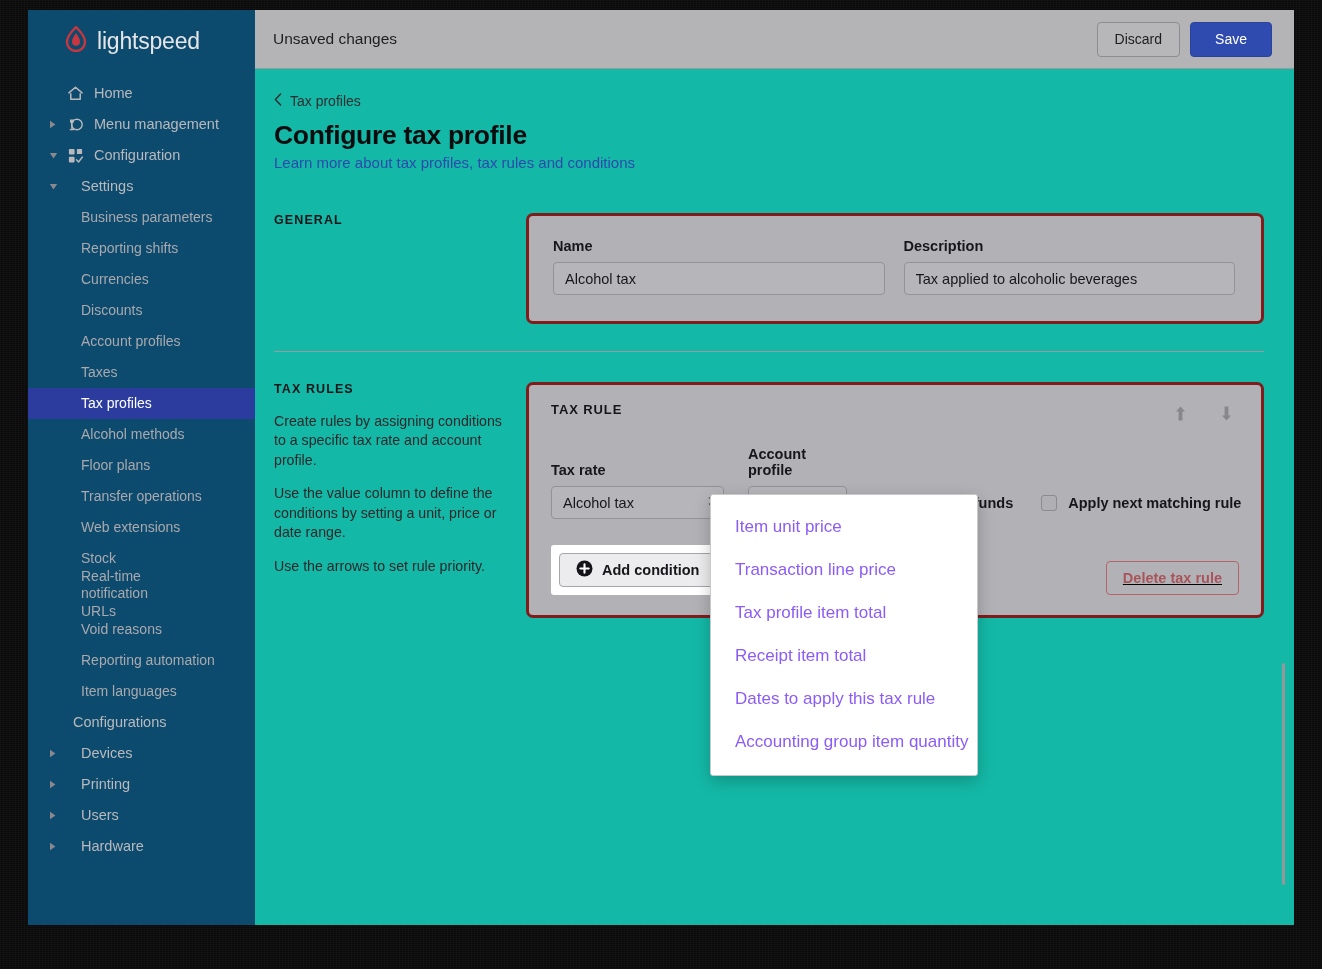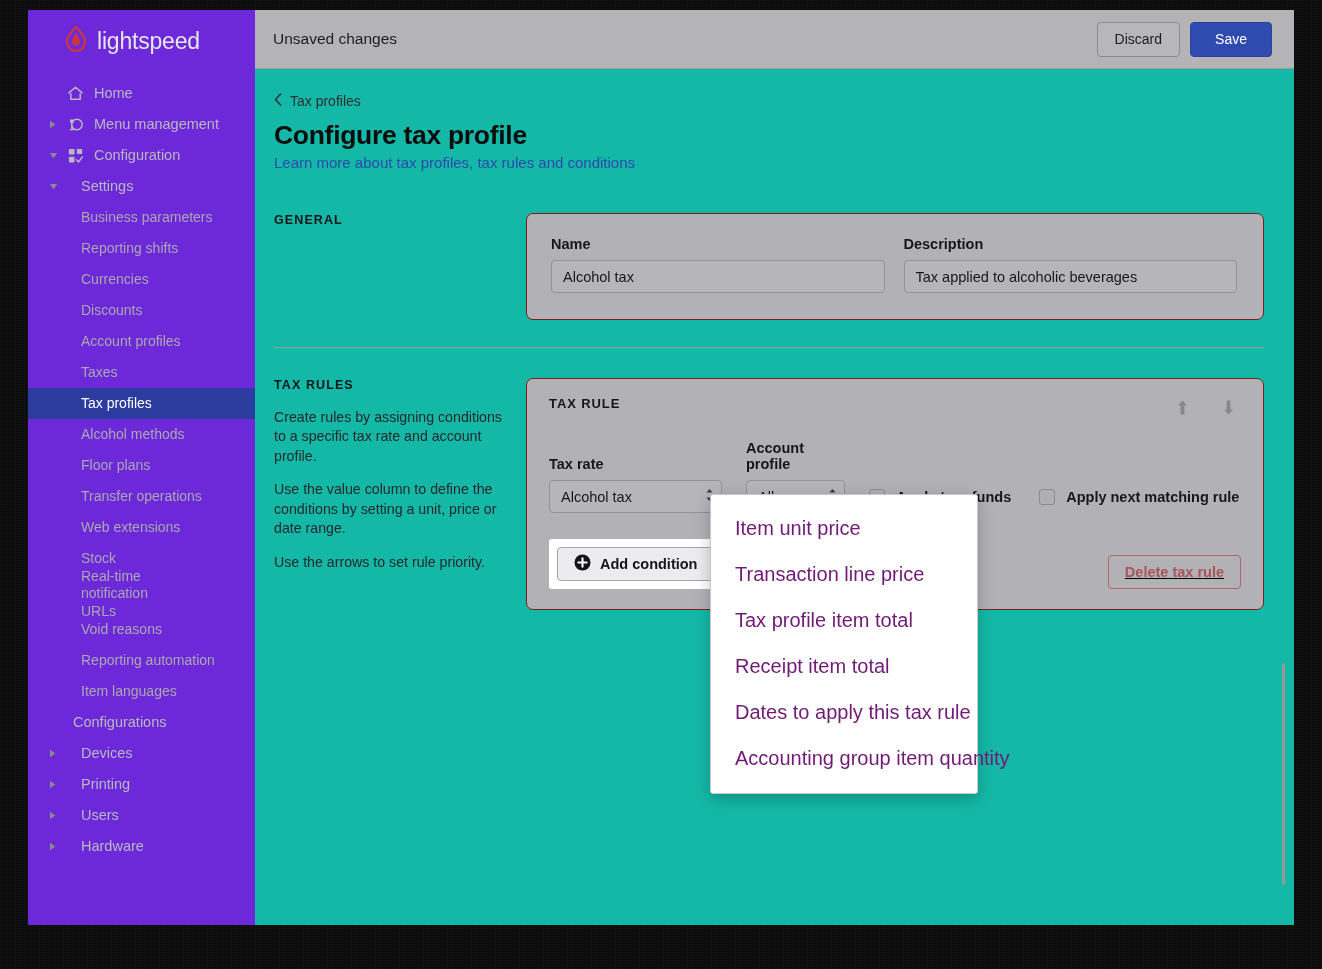--- a/index.html
+++ b/index.html
@@ -25,21 +25,21 @@
     position: absolute;
     left: 28px; top: 10px;
     width: 1266px; height: 915px;
     display: flex;
     overflow: hidden;
     background: #a9a9ad;
   }
   
   .sidebar {
     width: 227px;
-    background: #6d28d9;
+    background: #0c4a6e;
     flex: 0 0 227px;
     padding-top: 0;
     overflow: hidden;
     position: relative;
   }
   .brand {
     height: 62px;
     display: flex;
     align-items: center;
     padding-left: 36px;
@@ -191,21 +191,21 @@
   }
   .section-help p {
     font-size: 14.2px;
     line-height: 1.37;
     color: #28282c;
     margin-bottom: 14px;
   }
   .card {
     flex: 1 1 auto;
     background: #b2b2b6;
-    border: 1px solid #7f1d1d;
+    border: 3px solid #7f1d1d;
     border-radius: 7px;
     min-width: 0;
   }
   .card-general { padding: 22px 26px 26px 24px; }
   .field-row { display: flex; gap: 19px; }
   .field { flex: 1 1 0; min-width: 0; }
   .field-label {
     font-size: 14.5px;
     font-weight: bold;
     color: #17171b;
@@ -346,22 +346,22 @@
     width: 268px;
     background: #ffffff;
     border: 1px solid #c9c9cd;
     border-radius: 3px;
     box-shadow: 0 5px 16px rgba(0,0,0,.22);
     padding: 10px 0 12px 0;
     z-index: 40;
   }
   .dd-item {
     padding: 13px 0 13px 24px;
-    font-size: 20px;
-    color: #701a75;
+    font-size: 17px;
+    color: #8b5cf6;
     cursor: pointer;
     line-height: 1;
     white-space: nowrap;
   }
   
   .vscroll {
     position: absolute;
     right: 9px;
     top: 594px;
     width: 3px;

